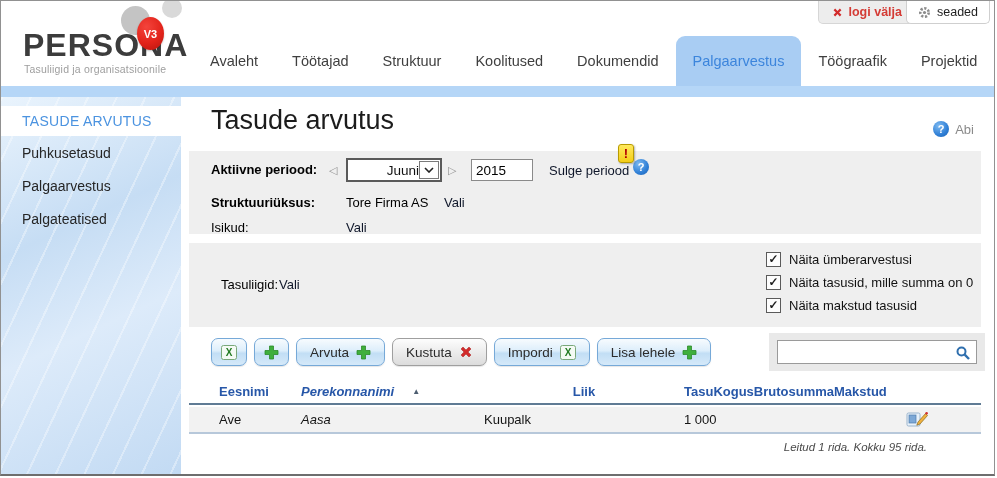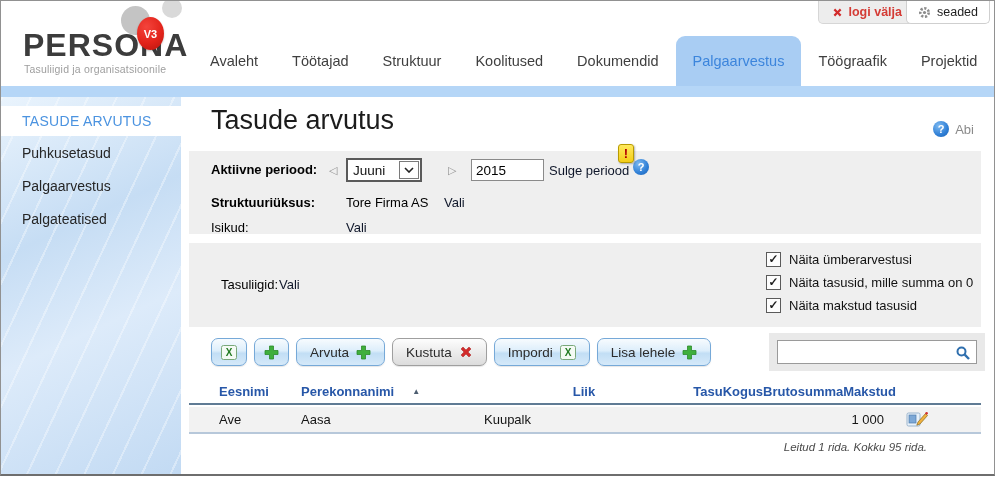--- a/index.html
+++ b/index.html
@@ -48,25 +48,25 @@
 
   .panel { position:absolute; left:8px; width:792px; background:#efefef; }
   .panel1 { top:54px; height:83px; }
   .panel2 { top:146px; height:84px; }
 
   .lbl { position:absolute; font-size:13px; color:#000000; }
   .b { font-weight:bold; }
   .link { color:#0f172a; font-size:13px; text-decoration:none; cursor:pointer; position:absolute; }
   .arr { position:absolute; color:#8f8f8f; font-size:11px; cursor:pointer; }
 
-  .select { position:absolute; left:157px; top:7px; width:76px; height:24px; background:#fff; border:2px solid #5a5a5a;
-    display:flex; align-items:center; cursor:pointer; }
+  .select { position:absolute; left:157px; top:7px; width:96px; height:24px; background:#fff; border:2px solid #5a5a5a;
+    display:flex; align-items:center; cursor:pointer;text-align:right; }
   .select .val { flex:1; padding-left:5px; font-size:13.5px; color:#111; }
   .select .dd { width:20px; height:18px; margin-right:1px; border:1px solid #7a7a7a; display:flex; align-items:center; justify-content:center; background:#fff; }
-  .year-input { position:absolute; left:282px; top:8px; width:73px; height:22px; border:1px solid #8a8a8a; font-size:13.5px;
+  .year-input { position:absolute; left:282px; top:8px; width:62px; height:22px; border:1px solid #8a8a8a; font-size:13.5px;
     padding-left:4px; font-family:"Liberation Sans",sans-serif; }
 
   .warn-icon { position:absolute; left:437px; top:47px; width:16px; height:19px; background:linear-gradient(#ffe95e,#f4cd17);
     border:1px solid #b89b00; border-radius:3px; box-shadow:1px 1px 2px rgba(0,0,0,.3);
     color:#b30000; font-weight:bold; font-size:13px; text-align:center; line-height:17px; z-index:3; }
   .help-icon-period { position:absolute; left:452px; top:62px; z-index:2; }
 
   .checks { position:absolute; left:577px; top:9px; display:flex; flex-direction:column; gap:8px; }
   .check-row { display:flex; align-items:center; gap:8px; font-size:13px; color:#111; cursor:pointer; }
   .cbox { width:15px; height:15px; background:#fdfdfd; border:1px solid #5a5a5a; color:#1d1d1d; font-size:12px;
@@ -83,23 +83,23 @@
   .search-patch { position:absolute; left:588px; top:236px; width:216px; height:38px; background:#e9e9e9; }
   .search-wrap { position:absolute; left:8px; top:7px; right:8px; height:24px; background:#fff; border:1px solid #9a9a9a; }
   .search-input { position:absolute; inset:0; border:none; outline:none; width:100%; height:100%; padding:0 26px 0 6px;
     font-size:13px; font-family:"Liberation Sans",sans-serif; }
   .search-glyph { position:absolute; right:5px; top:4px; }
 
   
   .trow { position:absolute; left:8px; width:792px; display:flex; align-items:center; padding-left:30px; }
   .thead { top:282px; height:26px; border-bottom:2px solid #5f7b94; font-weight:bold; color:#2757a8; font-size:13px; }
   .tdata { top:310px; height:27px; background:#f2f2f2; border-bottom:2px solid #b7c8da; font-size:13px; color:#151515; }
-  .c1 { width:82px; } .c2 { width:183px; display:flex; align-items:center; gap:18px; }
+  .c1 { width:82px; } .c2 { width:183px; display:flex; align-items:center; gap:18px;font-style:italic; }
   .c3 { width:200px; } .thead .c3 { text-align:center; }
-  .c4 { flex:1; display:flex; justify-content:flex-end; }
+  .c4 { flex:1; display:flex; }
   .c5 { width:85px; display:flex; align-items:center; }
   .sort { font-size:8px; color:#4c5d70; }
   .amount { margin-right:12px; }
   .row-edit { margin-left:10px; cursor:pointer; display:inline-flex; }
   .tfoot { position:absolute; right:67px; top:344px; font-size:11.5px; font-style:italic; color:#4a4a4a; }
 </style>
 </head>
 <body>
 
 <div class="page">

